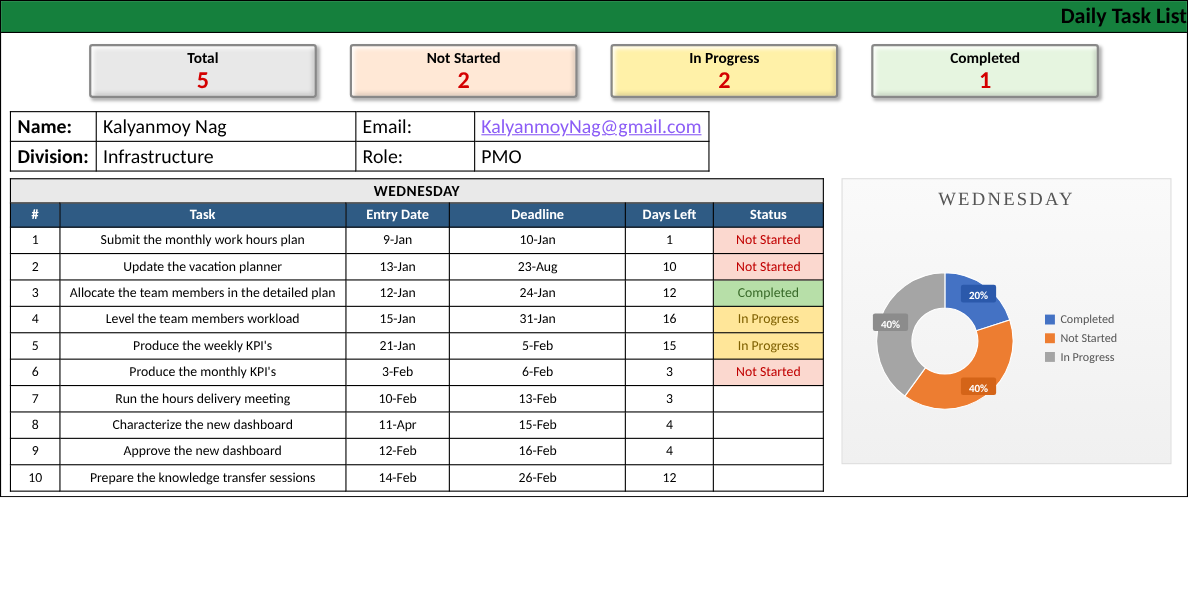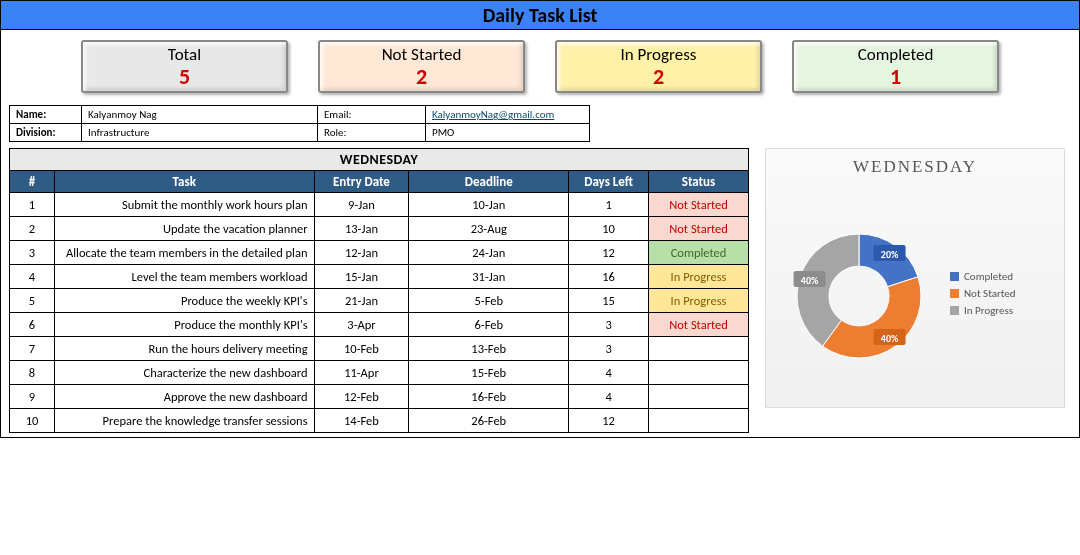--- a/index.html
+++ b/index.html
@@ -5,24 +5,24 @@
   * { box-sizing: border-box; }
   body {
     margin: 0;
     font-family: Calibri, "Segoe UI", Arial, sans-serif;
     font-size: 13px;
     color: #000;
     background: #fff;
   }
   .wrap { width: 1080px; border: 1px solid #000; }
   .title-bar {
-    background: #3b82f6;
+    background: #15803d;
     font-weight: 700;
     font-size: 20px;
-    text-align: center;
+    text-align: right;
     padding: 2px 0;
     border-bottom: 1px solid #000;
   }
   .cards-row {
     display: flex;
     gap: 30px;
     padding: 10px 80px 8px;
     justify-content: space-between;
   }
   .card {
@@ -30,38 +30,38 @@
     border: 2px solid #888;
     border-radius: 3px;
     text-align: center;
     padding: 2px 0 0;
     box-shadow: inset 2px 2px 4px #fff, inset -2px -2px 4px rgba(0,0,0,.15), 2px 2px 3px rgba(0,0,0,.3);
   }
   .card.total     { background: #e8e8e8; }
   .card.notstart  { background: #ffe8d6; }
   .card.inprog    { background: #fff1a8; }
   .card.completed { background: #e6f5e0; }
-  .card-label { font-weight: 400; font-size: 17px; }
+  .card-label { font-weight: 700; font-size: 14px; }
   .card-value { font-weight: 700; font-size: 22px; color: #d40000; line-height: 1.1; padding-bottom: 2px; }
   .info-table {
     border-collapse: collapse;
     margin: 4px 8px 6px;
   }
   .info-table td {
     border: 1px solid #000;
     padding: 2px 6px;
-    font-size: 11px;
+    font-size: 18px;
     vertical-align: middle;
     height: 18px;
   }
   .info-table td.lbl { font-weight: 700; width: 72px; }
   .info-table td.lbl2 { font-weight: 400; width: 108px; }
   .info-table td.val1 { width: 236px; }
   .info-table td.val2 { width: 164px; }
-  .info-table a { color: #0c4a6e; text-decoration: underline; }
+  .info-table a { color: #8b5cf6; text-decoration: underline; }
   .main-row {
     display: flex;
     gap: 16px;
     padding: 0 8px 4px;
   }
   .tasks { width: 740px; }
   .day-header {
     background: #e9e9e9;
     font-weight: 700;
     text-align: center;
@@ -80,21 +80,21 @@
     padding: 3px 4px;
     font-size: 13px;
   }
   table.task-table td {
     border: 1px solid #000;
     padding: 3px 6px;
     font-size: 12.5px;
     text-align: center;
     height: 24px;
   }
-  table.task-table td.task-name { text-align: right; }
+  table.task-table td.task-name { text-align: center; }
   .st-notstarted { background: #fbd8cf; color: #c00000; }
   .st-completed  { background: #b7dfa8; color: #3a6b2a; }
   .st-inprogress { background: #ffe699; color: #7f6000; }
   .chart-box {
     width: 300px;
     height: 260px;
     border: 1px solid #ddd;
     background: linear-gradient(#fafafa,#f0f0f0);
     margin-top: 0;
     display: flex;
@@ -218,21 +218,21 @@
               <td>5</td>
               <td class="task-name">Produce the weekly KPI's</td>
               <td>21-Jan</td>
               <td>5-Feb</td>
               <td>15</td>
               <td class="st-inprogress">In Progress</td>
             </tr>
             <tr>
               <td>6</td>
               <td class="task-name">Produce the monthly KPI's</td>
-              <td>3-Apr</td>
+              <td>3-Feb</td>
               <td>6-Feb</td>
               <td>3</td>
               <td class="st-notstarted">Not Started</td>
             </tr>
             <tr>
               <td>7</td>
               <td class="task-name">Run the hours delivery meeting</td>
               <td>10-Feb</td>
               <td>13-Feb</td>
               <td>3</td>

